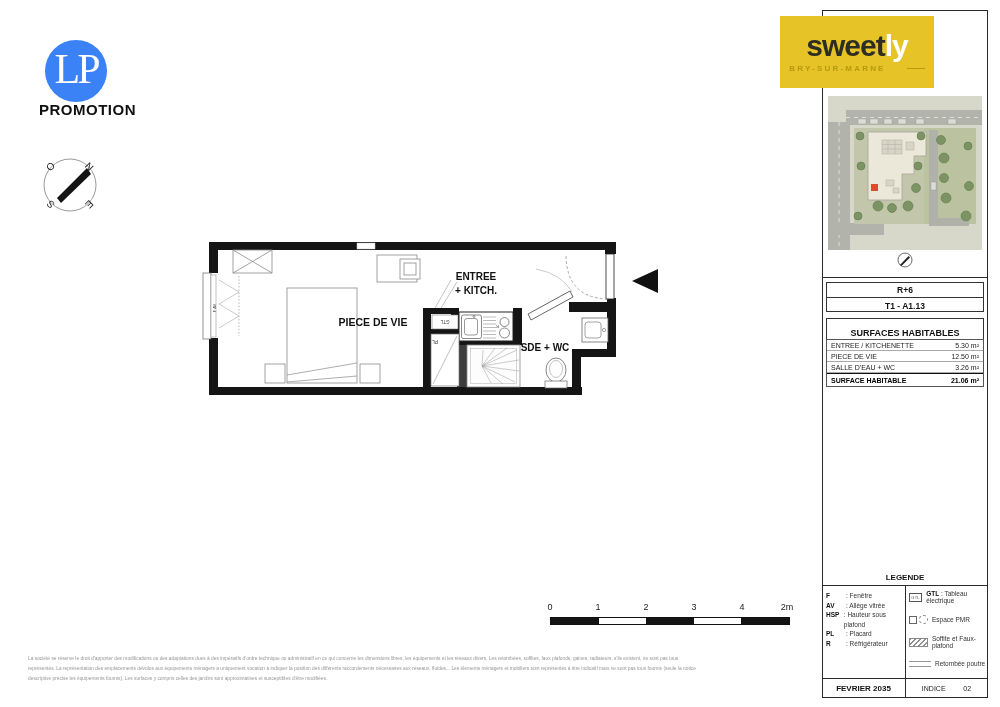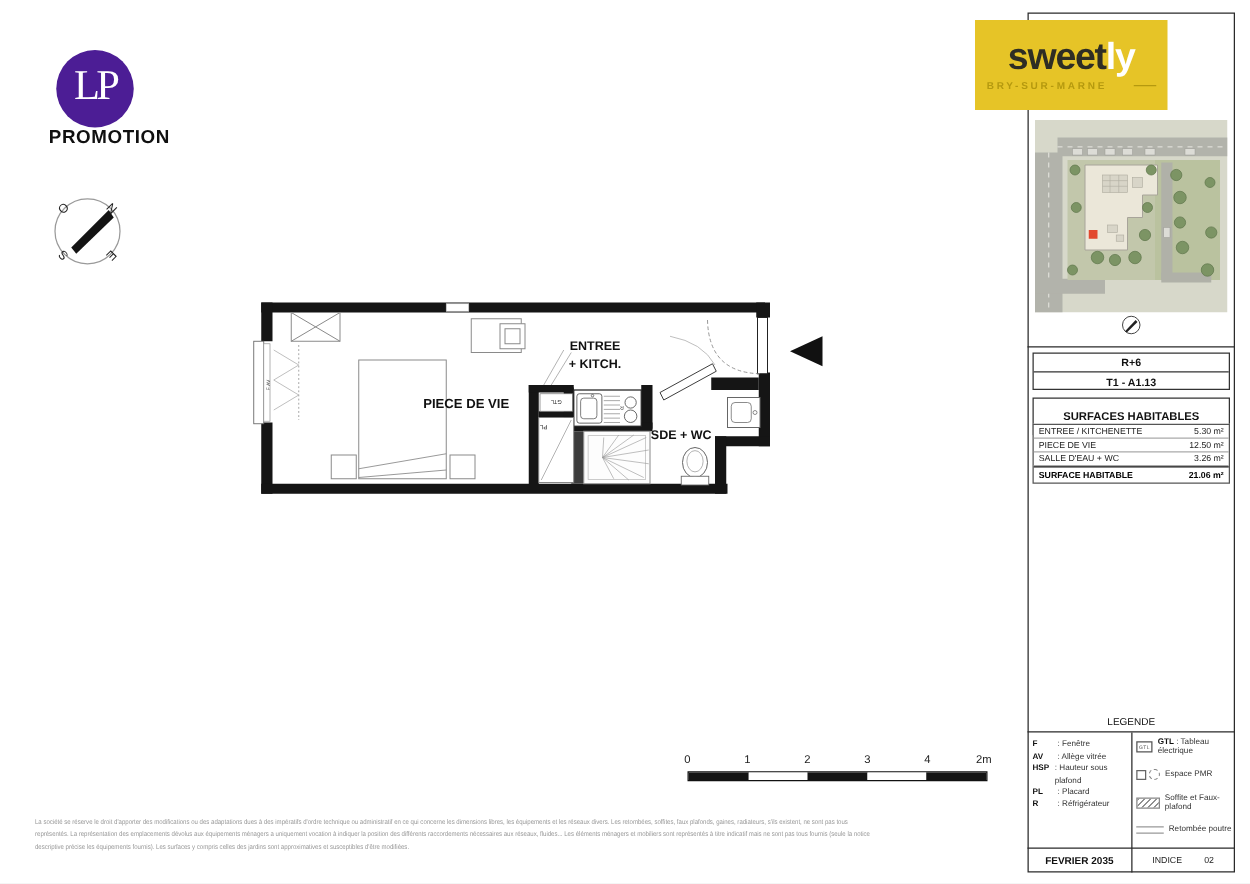--- a/index.html
+++ b/index.html
@@ -5,22 +5,22 @@
   * { margin:0; padding:0; box-sizing:border-box; }
   html,body { background:#e8e8e8; }
   #page {
     position:relative; width:1000px; height:707px; background:#ffffff;
     font-family:"Liberation Sans", sans-serif; overflow:hidden; margin:0 auto;
   }
   .abs { position:absolute; }
 
   
   #lp-circle { left:45px; top:40px; width:62px; height:62px; border-radius:50%;
-    background:#4c1d95; color:#fff; display:flex; align-items:center; justify-content:center;
-    font-family:"Liberation Serif", serif; font-size:34px; letter-spacing:-3px; padding-bottom:4px;}
+    background:#3b82f6; color:#fff; display:flex; align-items:center; justify-content:center;
+    font-family:"Liberation Serif", serif; font-size:42px; letter-spacing:-3px; padding-bottom:4px;}
   #lp-name { left:31px; top:101px; width:105px; text-align:right; font-weight:bold;
     font-size:15px; letter-spacing:.5px; color:#101010; }
 
   
   .panel-line { background:#2a2a2a; }
   #panel-border { left:822px; top:10px; width:166px; height:688px; border:1px solid #2a2a2a; }
   #sweetly-box { left:780px; top:16px; width:154px; height:72px; background:#e6c427;
     display:flex; flex-direction:column; align-items:center; justify-content:center; }
   #sweetly-word { font-weight:bold; font-size:30px; letter-spacing:-1px; line-height:30px; }
   #sweetly-word .dark { color:#2e2d24; }
@@ -35,21 +35,21 @@
     font-size:8.5px; font-weight:bold; color:#111; }
   #unit-row-1 { border-bottom:1px solid #333; }
   #surf-header { left:826px; top:318px; width:158px; height:30px; display:flex;
     align-items:center; justify-content:center; font-size:9px; font-weight:bold; color:#111; }
   #surf-table { left:826px; top:339px; width:158px; border:1px solid #555; background:#fff; }
   .srow { height:11px; display:flex; align-items:center; justify-content:space-between;
     padding:0 4px; font-size:7px; color:#222; border-bottom:1px solid #aaa; }
   .srow:last-child { border-bottom:none; }
   .srow.total { height:13px; font-weight:bold; border-top:1.5px solid #111; color:#000; }
   #legend-header { left:822px; top:570px; width:166px; height:16px; display:flex; align-items:center;
-    justify-content:center; font-size:8px; font-weight:normal; color:#111; border-bottom:1px solid #2a2a2a; }
+    justify-content:center; font-size:8px; font-weight:bold; color:#111; border-bottom:1px solid #2a2a2a; }
   #legend-vline { left:905px; top:586px; width:0; height:112px; border-left:1px solid #2a2a2a; }
   #legend-left { left:826px; top:591px; width:76px; }
   .abbr-row { display:flex; font-size:6.5px; color:#333; line-height:9.5px; }
   .abbr-key { width:20px; font-weight:bold; color:#111; }
   #legend-right { left:909px; top:590px; width:78px; }
   .sym-row { display:flex; align-items:center; margin-bottom:11px; }
   .sym-label { font-size:6.5px; color:#333; margin-left:4px; }
   .sym-key { font-weight:bold; color:#111; }
   #sw-gtl { width:15px; height:9px; border:1px solid #555; display:flex; align-items:center;
     justify-content:center; font-size:4px; color:#555; letter-spacing:.3px; }

